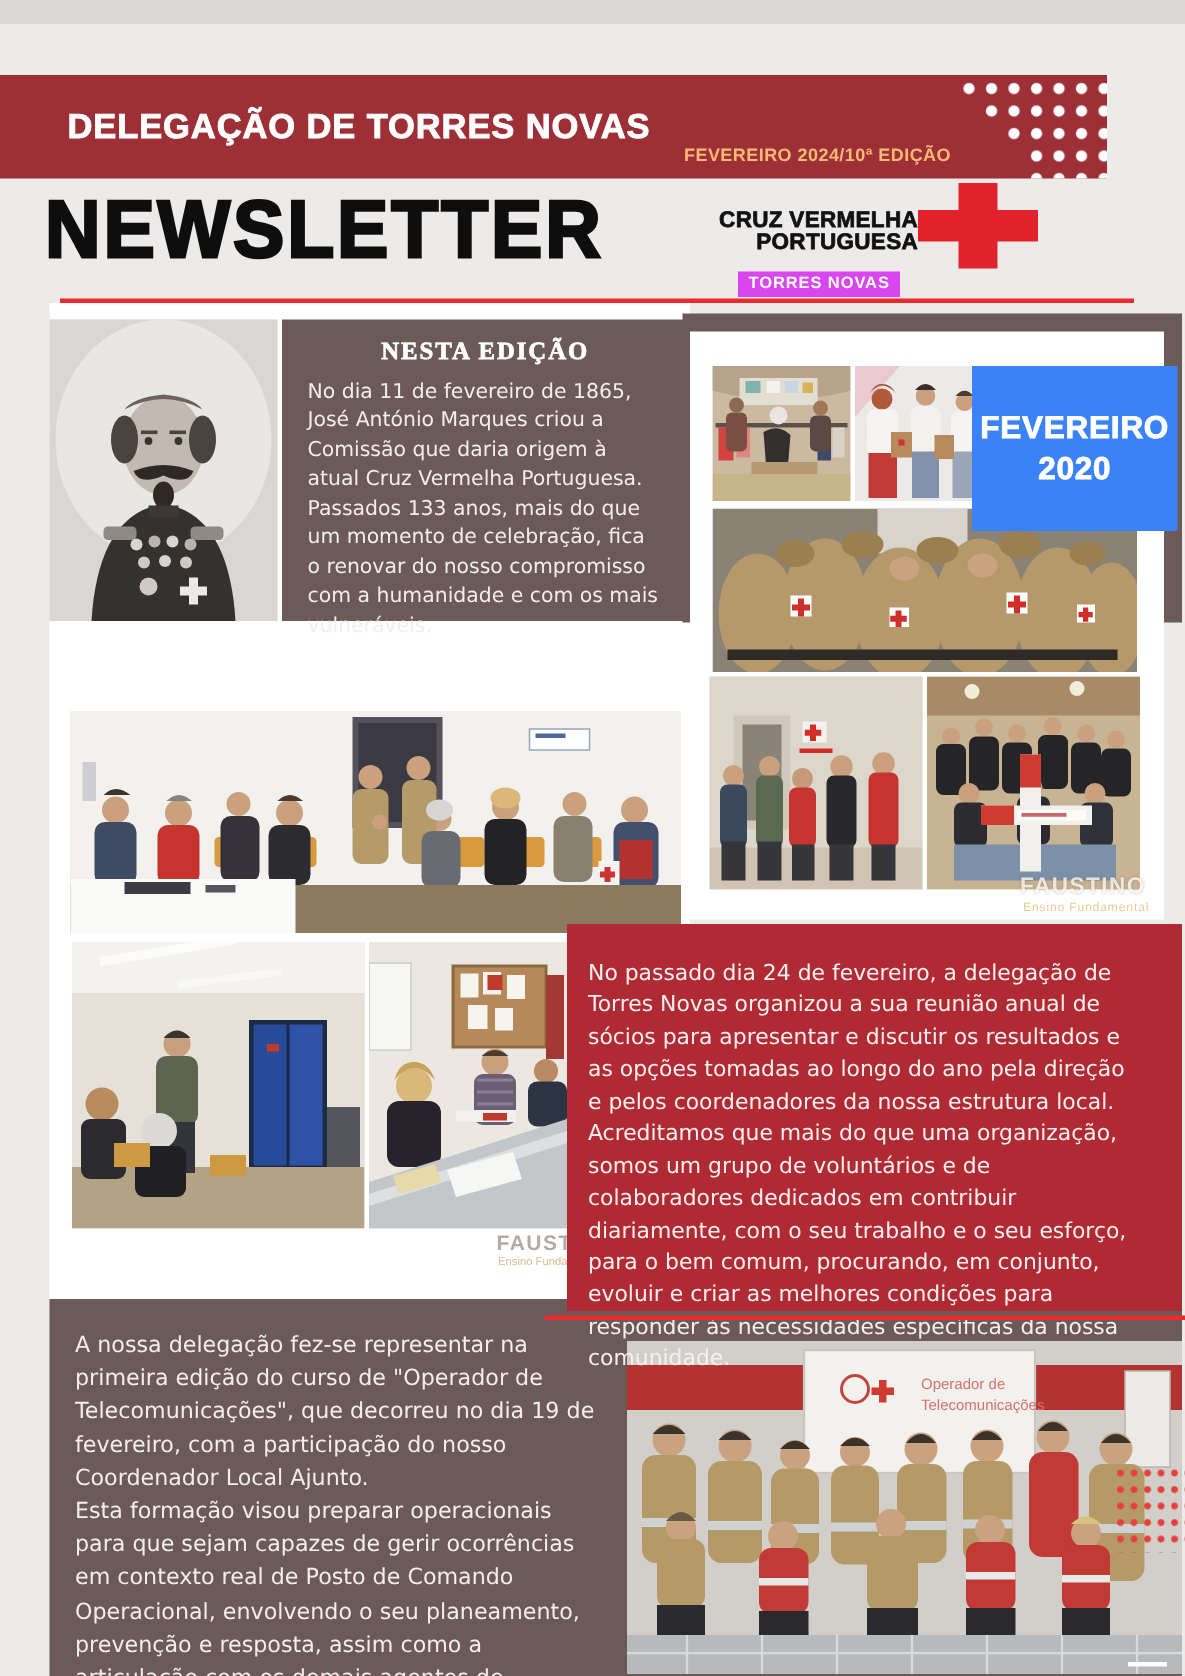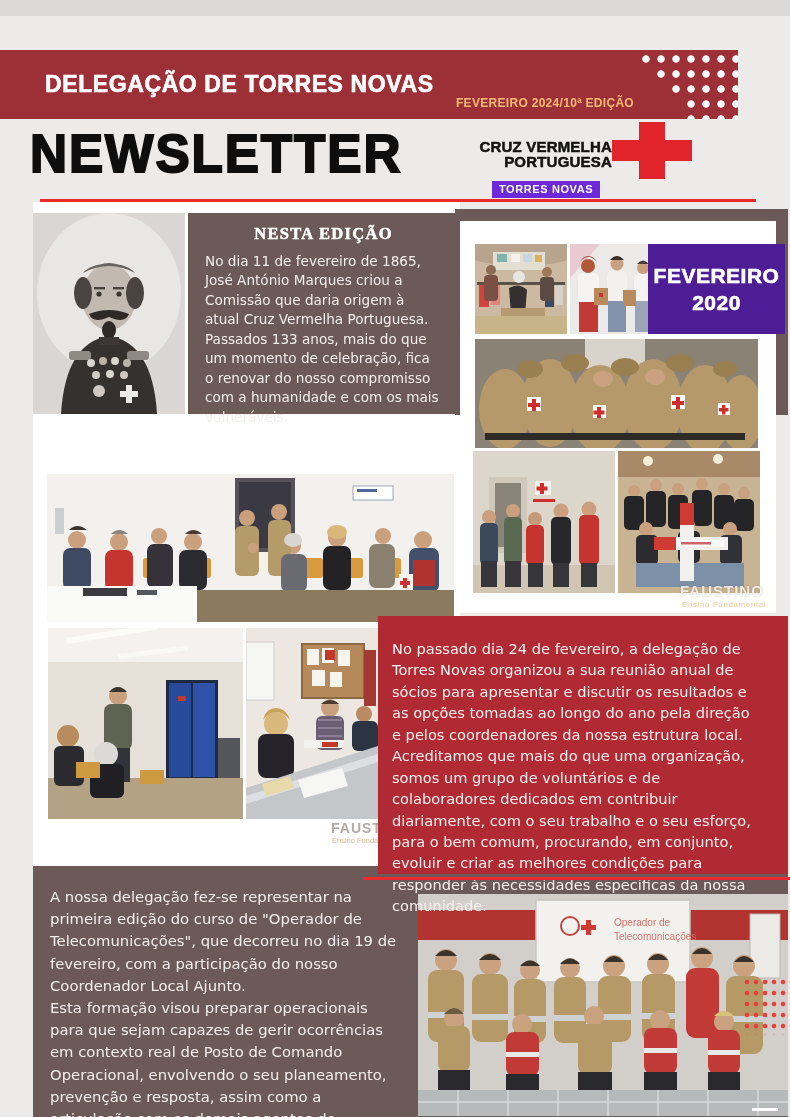--- a/index.html
+++ b/index.html
@@ -14,33 +14,33 @@
   .dots{background-image:radial-gradient(circle at 5px 7px,#fff 3.3px,transparent 4.1px);
         background-size:15px 15px;}
   
   .masthead{left:30px;top:106px;font-size:54px;font-weight:700;color:#0e0e0e;letter-spacing:2px;
             -webkit-text-stroke:2px #0e0e0e;transform:scaleX(.95);transform-origin:left top;white-space:nowrap;}
   .logo-text{left:468px;top:123px;width:144px;text-align:right;color:#121212;font-size:15px;
              font-weight:700;line-height:1.0;-webkit-text-stroke:.5px #121212;letter-spacing:.2px;}
   .cross{left:612px;top:106px;width:80px;height:57px;}
   .cross .v{position:absolute;left:27px;top:0;width:26px;height:57px;background:#e1242b;}
   .cross .h{position:absolute;left:0;top:18px;width:80px;height:21px;background:#e1242b;}
-  .tn-badge{left:492px;top:165px;background:#6d28d9;color:#fff;font-size:11px;font-weight:700;
+  .tn-badge{left:492px;top:165px;background:#d946ef;color:#fff;font-size:11px;font-weight:700;
             letter-spacing:.6px;padding:2px 7px 3px;}
   .redline{left:40px;top:183px;width:716px;height:3px;background:#ea2a2e;z-index:3;}
   
   .left-panel{left:33px;top:186px;width:427px;height:666px;background:#ffffff;z-index:1;}
   .deco-right{left:455px;top:193px;width:333px;height:206px;background:#6b5a57;z-index:1;}
   .right-card{left:460px;top:205px;width:316px;height:392px;background:#ffffff;z-index:2;}
   .nesta{left:188px;top:197px;width:270px;height:201px;background:#6b5a57;color:#f3eeed;
          box-sizing:border-box;padding:11px 16px 0 17px;z-index:2;}
   .nesta h2{margin:0 0 8px;text-align:center;font-size:16.5px;font-weight:700;letter-spacing:1.3px;
             color:#fff;-webkit-text-stroke:.5px #fff;font-family:Liberation Serif, serif;}
   .nesta p{margin:0;font-family:"DejaVu Sans",sans-serif;font-size:13.6px;line-height:1.43;}
-  .date-badge{left:648px;top:228px;width:137px;height:90px;background:#4c1d95;color:#fff;z-index:5;
+  .date-badge{left:648px;top:228px;width:137px;height:110px;background:#3b82f6;color:#fff;z-index:5;
               display:flex;flex-direction:column;align-items:center;justify-content:center;
               font-weight:700;font-size:21px;letter-spacing:.5px;line-height:1.3;
               -webkit-text-stroke:.6px #fff;}
   .reuniao{left:378px;top:600px;width:410px;height:258px;background:#b02a33;color:#f7efee;z-index:6;
            box-sizing:border-box;padding:22px 26px 0 14px;}
   .reuniao p{margin:0;font-family:"DejaVu Sans",sans-serif;font-size:14.6px;line-height:1.47;}
   .bottom-box{left:33px;top:850px;width:755px;height:267px;background:#6b5a57;z-index:4;}
   .curso{left:50px;top:870px;width:352px;color:#f3eeed;z-index:5;white-space:pre-line;
          font-family:"DejaVu Sans",sans-serif;font-size:14.8px;line-height:1.5;}
   .accent-bottom{left:363px;top:861px;width:427px;height:3px;background:#ea2a2e;z-index:7;}

